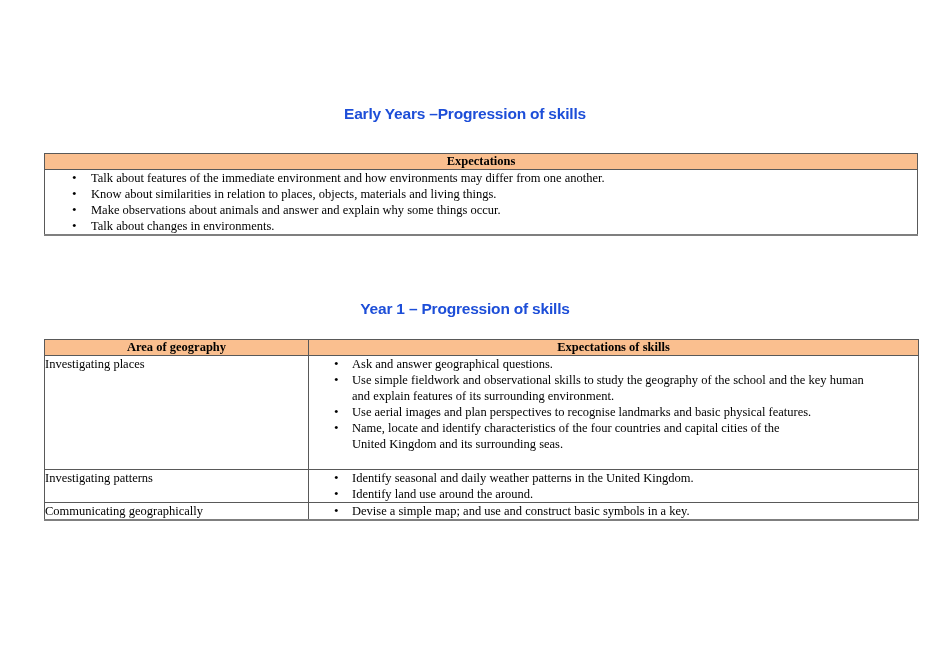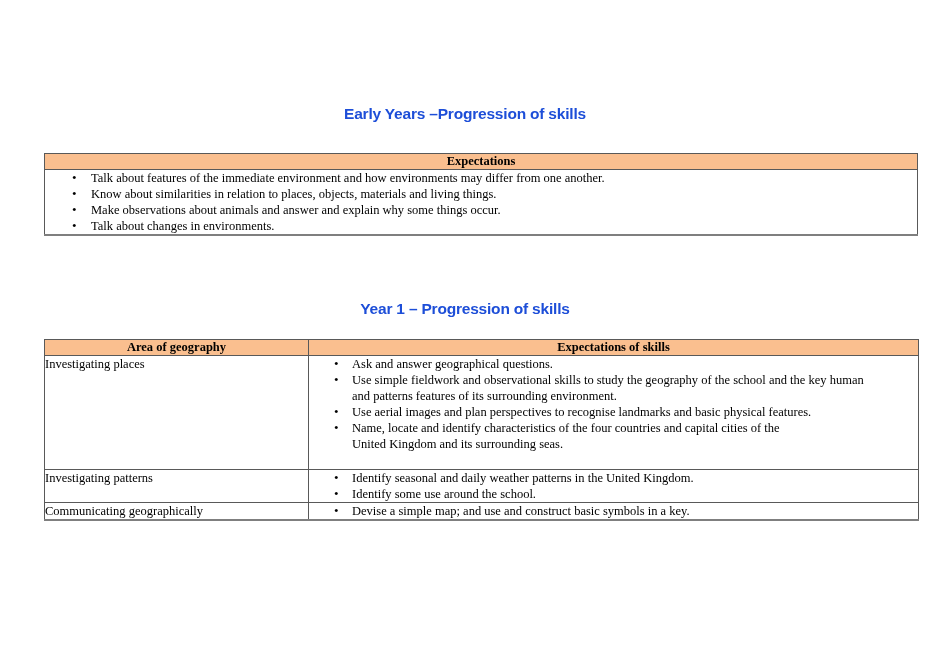--- a/index.html
+++ b/index.html
@@ -138,39 +138,39 @@
     </thead>
     <tbody>
       <tr class="row-places">
         <td class="area-cell">Investigating places</td>
         <td class="bullets-cell">
           <div class="bullet-item">
             <span class="bullet-line">Ask and answer geographical questions.</span>
           </div>
           <div class="bullet-item">
             <span class="bullet-line">Use simple fieldwork and observational skills to study the geography of the school and the key human</span>
-            <span class="bullet-line">and patterns features of its surrounding environment.</span>
+            <span class="bullet-line">and explain features of its surrounding environment.</span>
           </div>
           <div class="bullet-item">
             <span class="bullet-line">Use aerial images and plan perspectives to recognise landmarks and basic physical features.</span>
           </div>
           <div class="bullet-item">
             <span class="bullet-line">Name, locate and identify characteristics of the four countries and capital cities of the</span>
             <span class="bullet-line">United Kingdom and its surrounding seas.</span>
           </div>
         </td>
       </tr>
       <tr class="row-pattern">
         <td class="area-cell">Investigating patterns</td>
         <td class="bullets-cell">
           <div class="bullet-item">
             <span class="bullet-line">Identify seasonal and daily weather patterns in the United Kingdom.</span>
           </div>
           <div class="bullet-item">
-            <span class="bullet-line">Identify some use around the school.</span>
+            <span class="bullet-line">Identify land use around the around.</span>
           </div>
         </td>
       </tr>
       <tr class="row-comm">
         <td class="area-cell">Communicating geographically</td>
         <td class="bullets-cell">
           <div class="bullet-item">
             <span class="bullet-line">Devise a simple map; and use and construct basic symbols in a key.</span>
           </div>
         </td>

